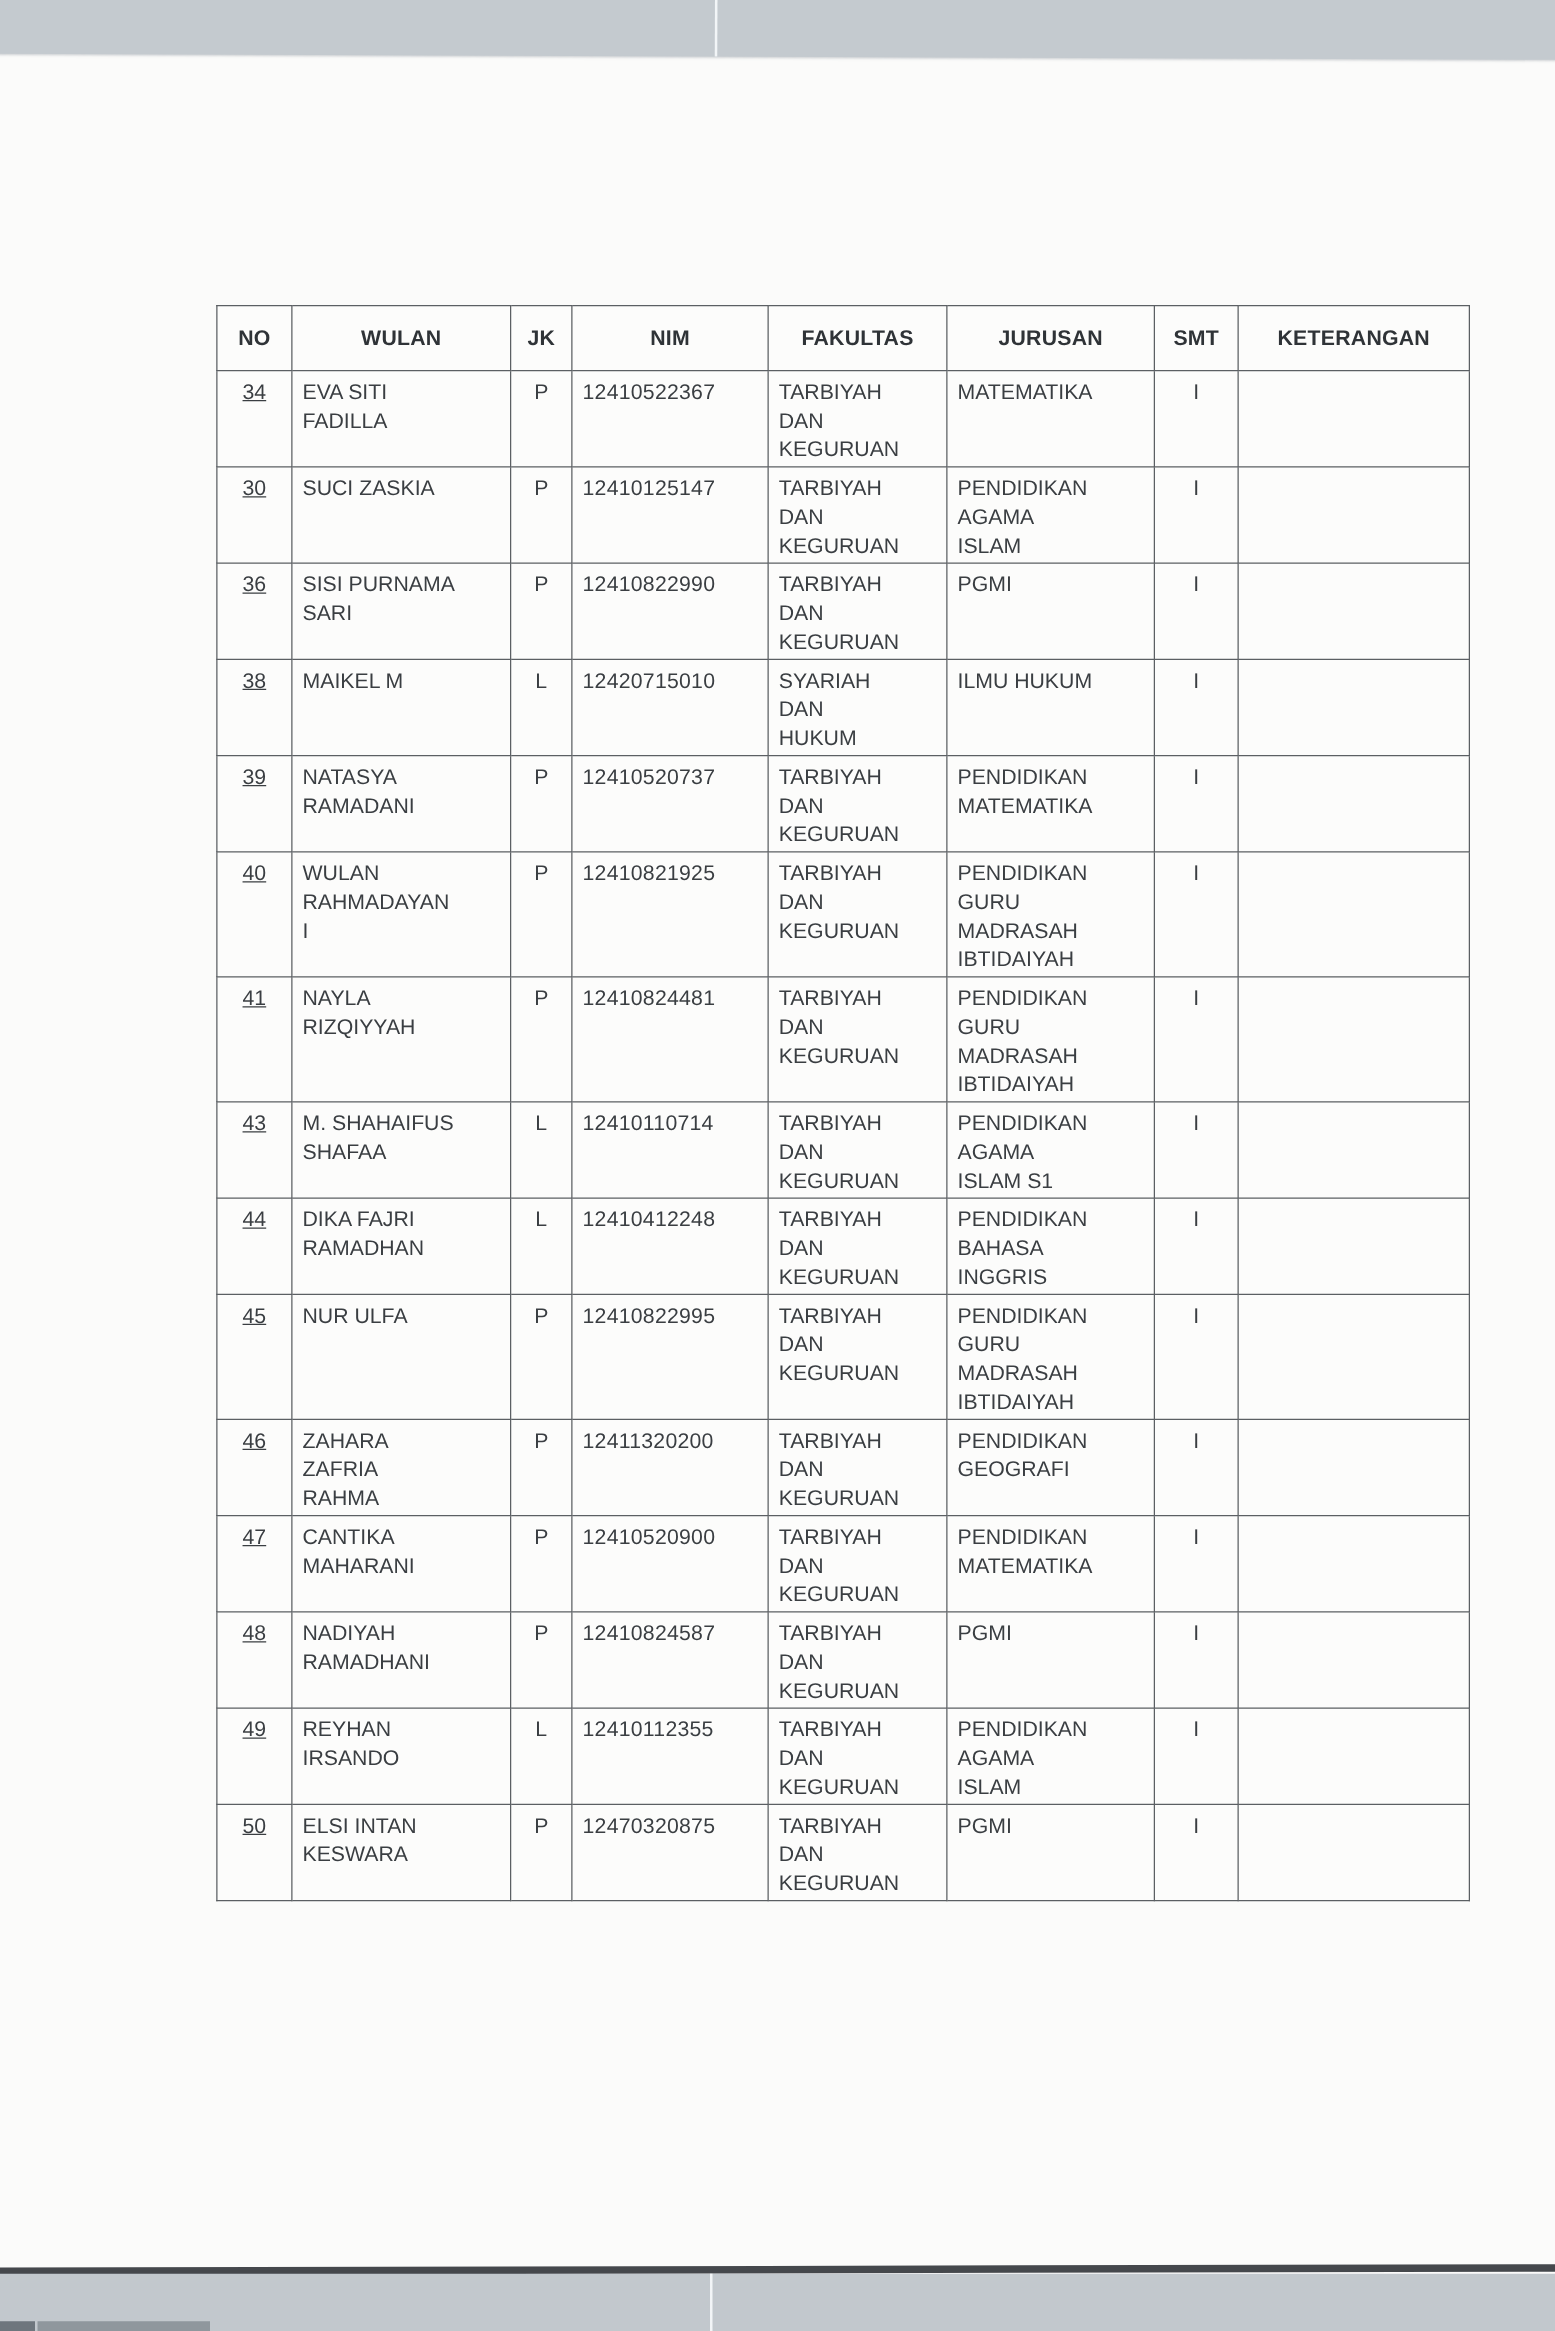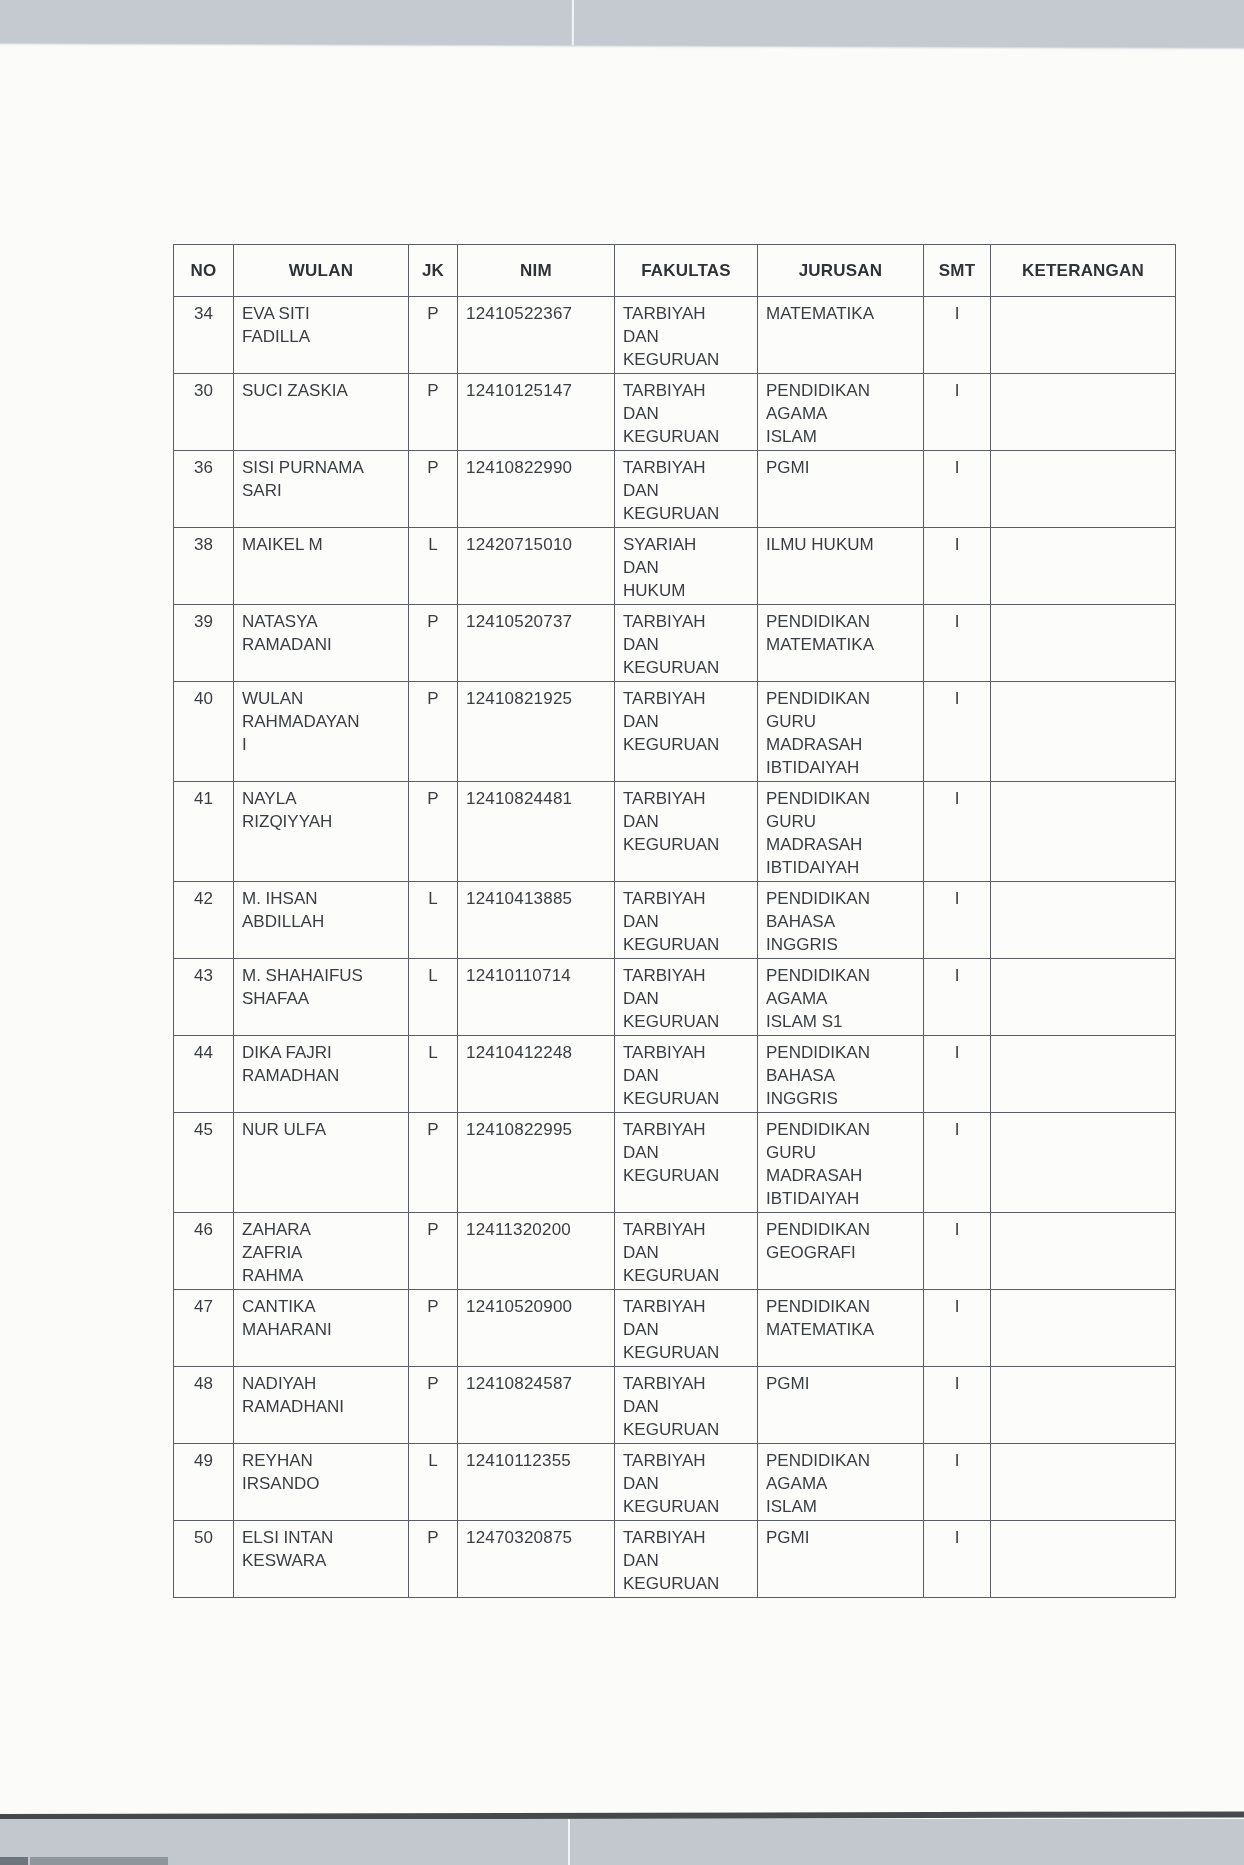--- a/index.html
+++ b/index.html
@@ -81,21 +81,21 @@
     text-align: center;
     vertical-align: middle;
     letter-spacing: 0.2px;
   }
   table.roster td {
     height: 76px;
     vertical-align: top;
     padding: 5px 8px 2px 8px;
     white-space: pre-line;
   }
-  td.c-no  { text-align: center; }
+  td.c-no  { text-align: center; text-decoration: underline; }
   td.c-jk  { text-align: center; }
   td.c-nim { text-align: left; letter-spacing: 0.2px; }
   td.c-smt { text-align: center; vertical-align: bottom; padding-bottom: 5px; }
 
   col.w-no  { width: 60px; }
   col.w-nama{ width: 175px; }
   col.w-jk  { width: 49px; }
   col.w-nim { width: 157px; }
   col.w-fak { width: 143px; }
   col.w-jur { width: 166px; }
@@ -233,35 +233,20 @@
 DAN
 KEGURUAN</td>
     <td class="c-jur">PENDIDIKAN
 GURU
 MADRASAH
 IBTIDAIYAH</td>
     <td class="c-smt">I</td>
     <td class="c-ket"></td>
   </tr>
 
-  <tr>
-    <td class="c-no">42</td>
-    <td class="c-nama">M. IHSAN
-ABDILLAH</td>
-    <td class="c-jk">L</td>
-    <td class="c-nim">12410413885</td>
-    <td class="c-fak">TARBIYAH
-DAN
-KEGURUAN</td>
-    <td class="c-jur">PENDIDIKAN
-BAHASA
-INGGRIS</td>
-    <td class="c-smt">I</td>
-    <td class="c-ket"></td>
-  </tr>
 
   <tr>
     <td class="c-no">43</td>
     <td class="c-nama">M. SHAHAIFUS
 SHAFAA</td>
     <td class="c-jk">L</td>
     <td class="c-nim">12410110714</td>
     <td class="c-fak">TARBIYAH
 DAN
 KEGURUAN</td>

